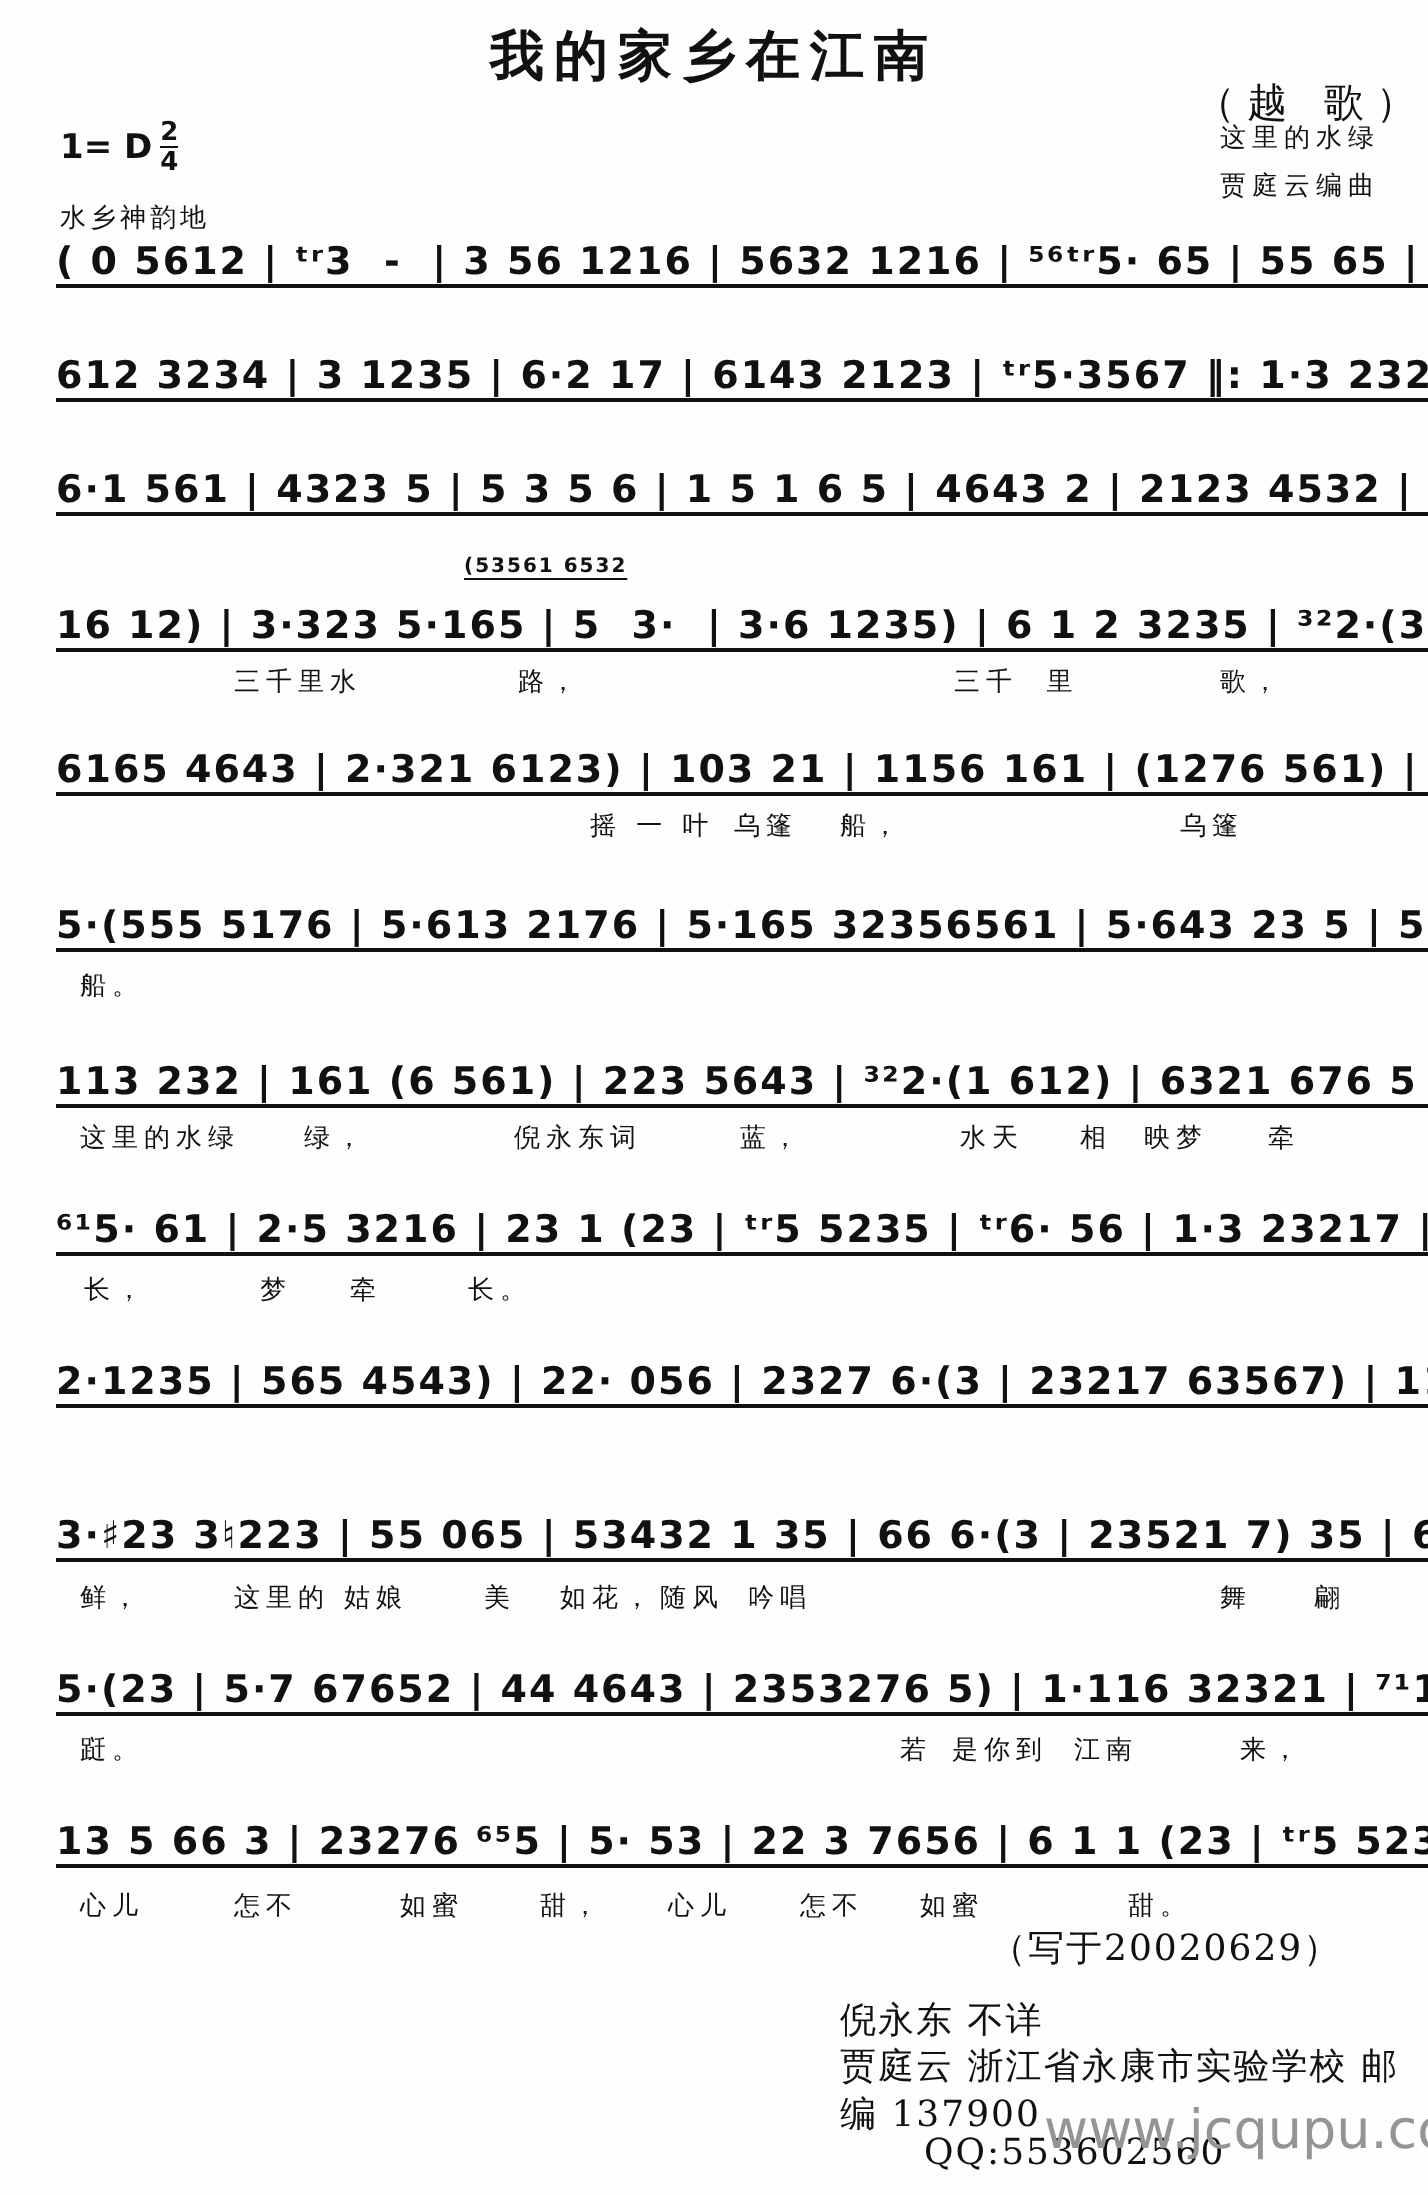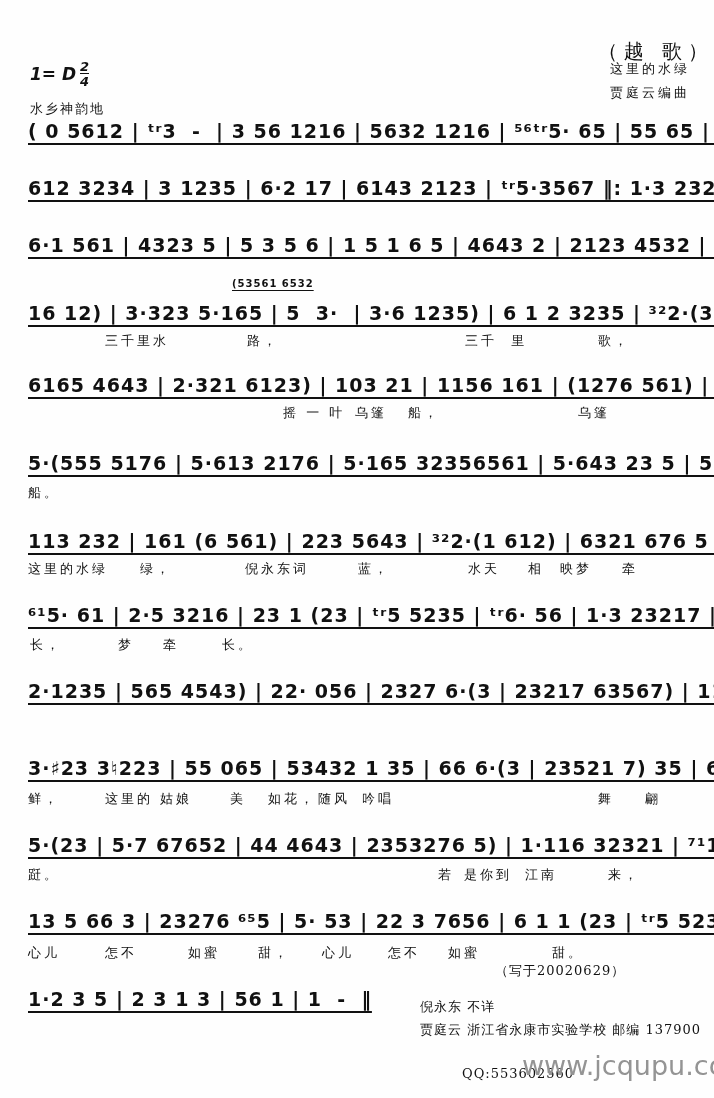--- a/index.html
+++ b/index.html
@@ -3,47 +3,48 @@
 <meta charset="utf-8">
 <style>
   html,body{margin:0;padding:0;background:#fff;}
   .page{position:relative;width:714px;height:1098px;background:#fefefe;
         font-family:"DejaVu Sans",sans-serif;color:#111;overflow:hidden;}
   .title{position:absolute;top:10px;left:0;width:100%;text-align:center;
          font-size:27px;font-weight:bold;letter-spacing:5px;}
   .subtitle{position:absolute;top:38px;left:0;width:100%;text-align:right;
             font-size:20px;letter-spacing:6px;}
   .keysig{position:absolute;top:60px;left:30px;font-size:17px;font-weight:bold;
-          display:flex;align-items:center;gap:4px;font-style:italic;}
+          display:flex;align-items:center;gap:4px;}
   .frac{display:inline-flex;flex-direction:column;align-items:center;
         font-size:13px;line-height:1;font-weight:bold;}
   .frac .den{border-top:1.5px solid #111;padding-top:1px;}
   .credit{position:absolute;right:24px;font-size:13px;letter-spacing:3px;
           font-family:"DejaVu Serif",serif;}
   .tempo{position:absolute;top:100px;left:30px;font-size:13px;letter-spacing:2px;
          font-family:"DejaVu Serif",serif;}
   .mrow{position:absolute;left:28px;right:6px;white-space:pre;}
   .mrow .notes{font-weight:bold;font-size:19px;letter-spacing:1px;white-space:pre;
         text-decoration:underline;text-decoration-skip-ink:none;
         text-underline-offset:5px;text-decoration-thickness:1.5px;}
   .ornament{position:absolute;font-weight:bold;font-size:10px;letter-spacing:1px;
         text-decoration:underline;text-underline-offset:3px;white-space:pre;}
-  .lrow{position:absolute;left:0;width:694px;height:18px;text-align:right;}
+  .lrow{position:absolute;left:12px;width:694px;height:18px;text-align:right;}
   .lyr{position:absolute;font-size:13px;letter-spacing:3px;white-space:pre;
        font-family:"DejaVu Serif",serif;}
-  .foot{position:absolute;font-size:13px;letter-spacing:1px;
+  .foot{position:absolute;font-size:18px;letter-spacing:1px;
         font-family:"DejaVu Serif",serif;}
   .watermark{position:absolute;top:1050px;left:522px;font-size:27px;
         color:#949494;letter-spacing:0;font-family:"DejaVu Sans",sans-serif;}
 </style>
 </head>
 <body>
 
 <div class="page">
 
+  <div class="title">我的家乡在江南</div>
   <div class="subtitle">（越 歌）</div>
 
   <div class="keysig">
     <span>1= D</span>
     <span class="frac">
       <span class="num">2</span>
       <span class="den">4</span>
     </span>
   </div>
 
@@ -127,21 +128,20 @@
     <span class="lyr" style="left:28px">心儿</span>
     <span class="lyr" style="left:105px">怎不</span>
     <span class="lyr" style="left:188px">如蜜</span>
     <span class="lyr" style="left:258px">甜，</span>
     <span class="lyr" style="left:322px">心儿</span>
     <span class="lyr" style="left:388px">怎不</span>
     <span class="lyr" style="left:448px">如蜜</span>
     <span class="lyr" style="left:552px">甜。</span>
   </div>
 
-  <div class="mrow" style="top:988px"><span class="notes">1·2 3 5 | 2 3 1 3 | 56 1 | 1  -  ‖</span></div>
 
   <div class="foot" style="top:962px;left:495px">（写于20020629）</div>
   <div class="foot" style="top:998px;left:420px">倪永东 不详</div>
   <div class="foot" style="top:1021px;left:420px">贾庭云 浙江省永康市实验学校 邮编 137900</div>
   <div class="foot" style="top:1066px;left:462px">QQ:553602560</div>
 
   <div class="watermark">www.jcqupu.com</div>
 
 </div>
 

